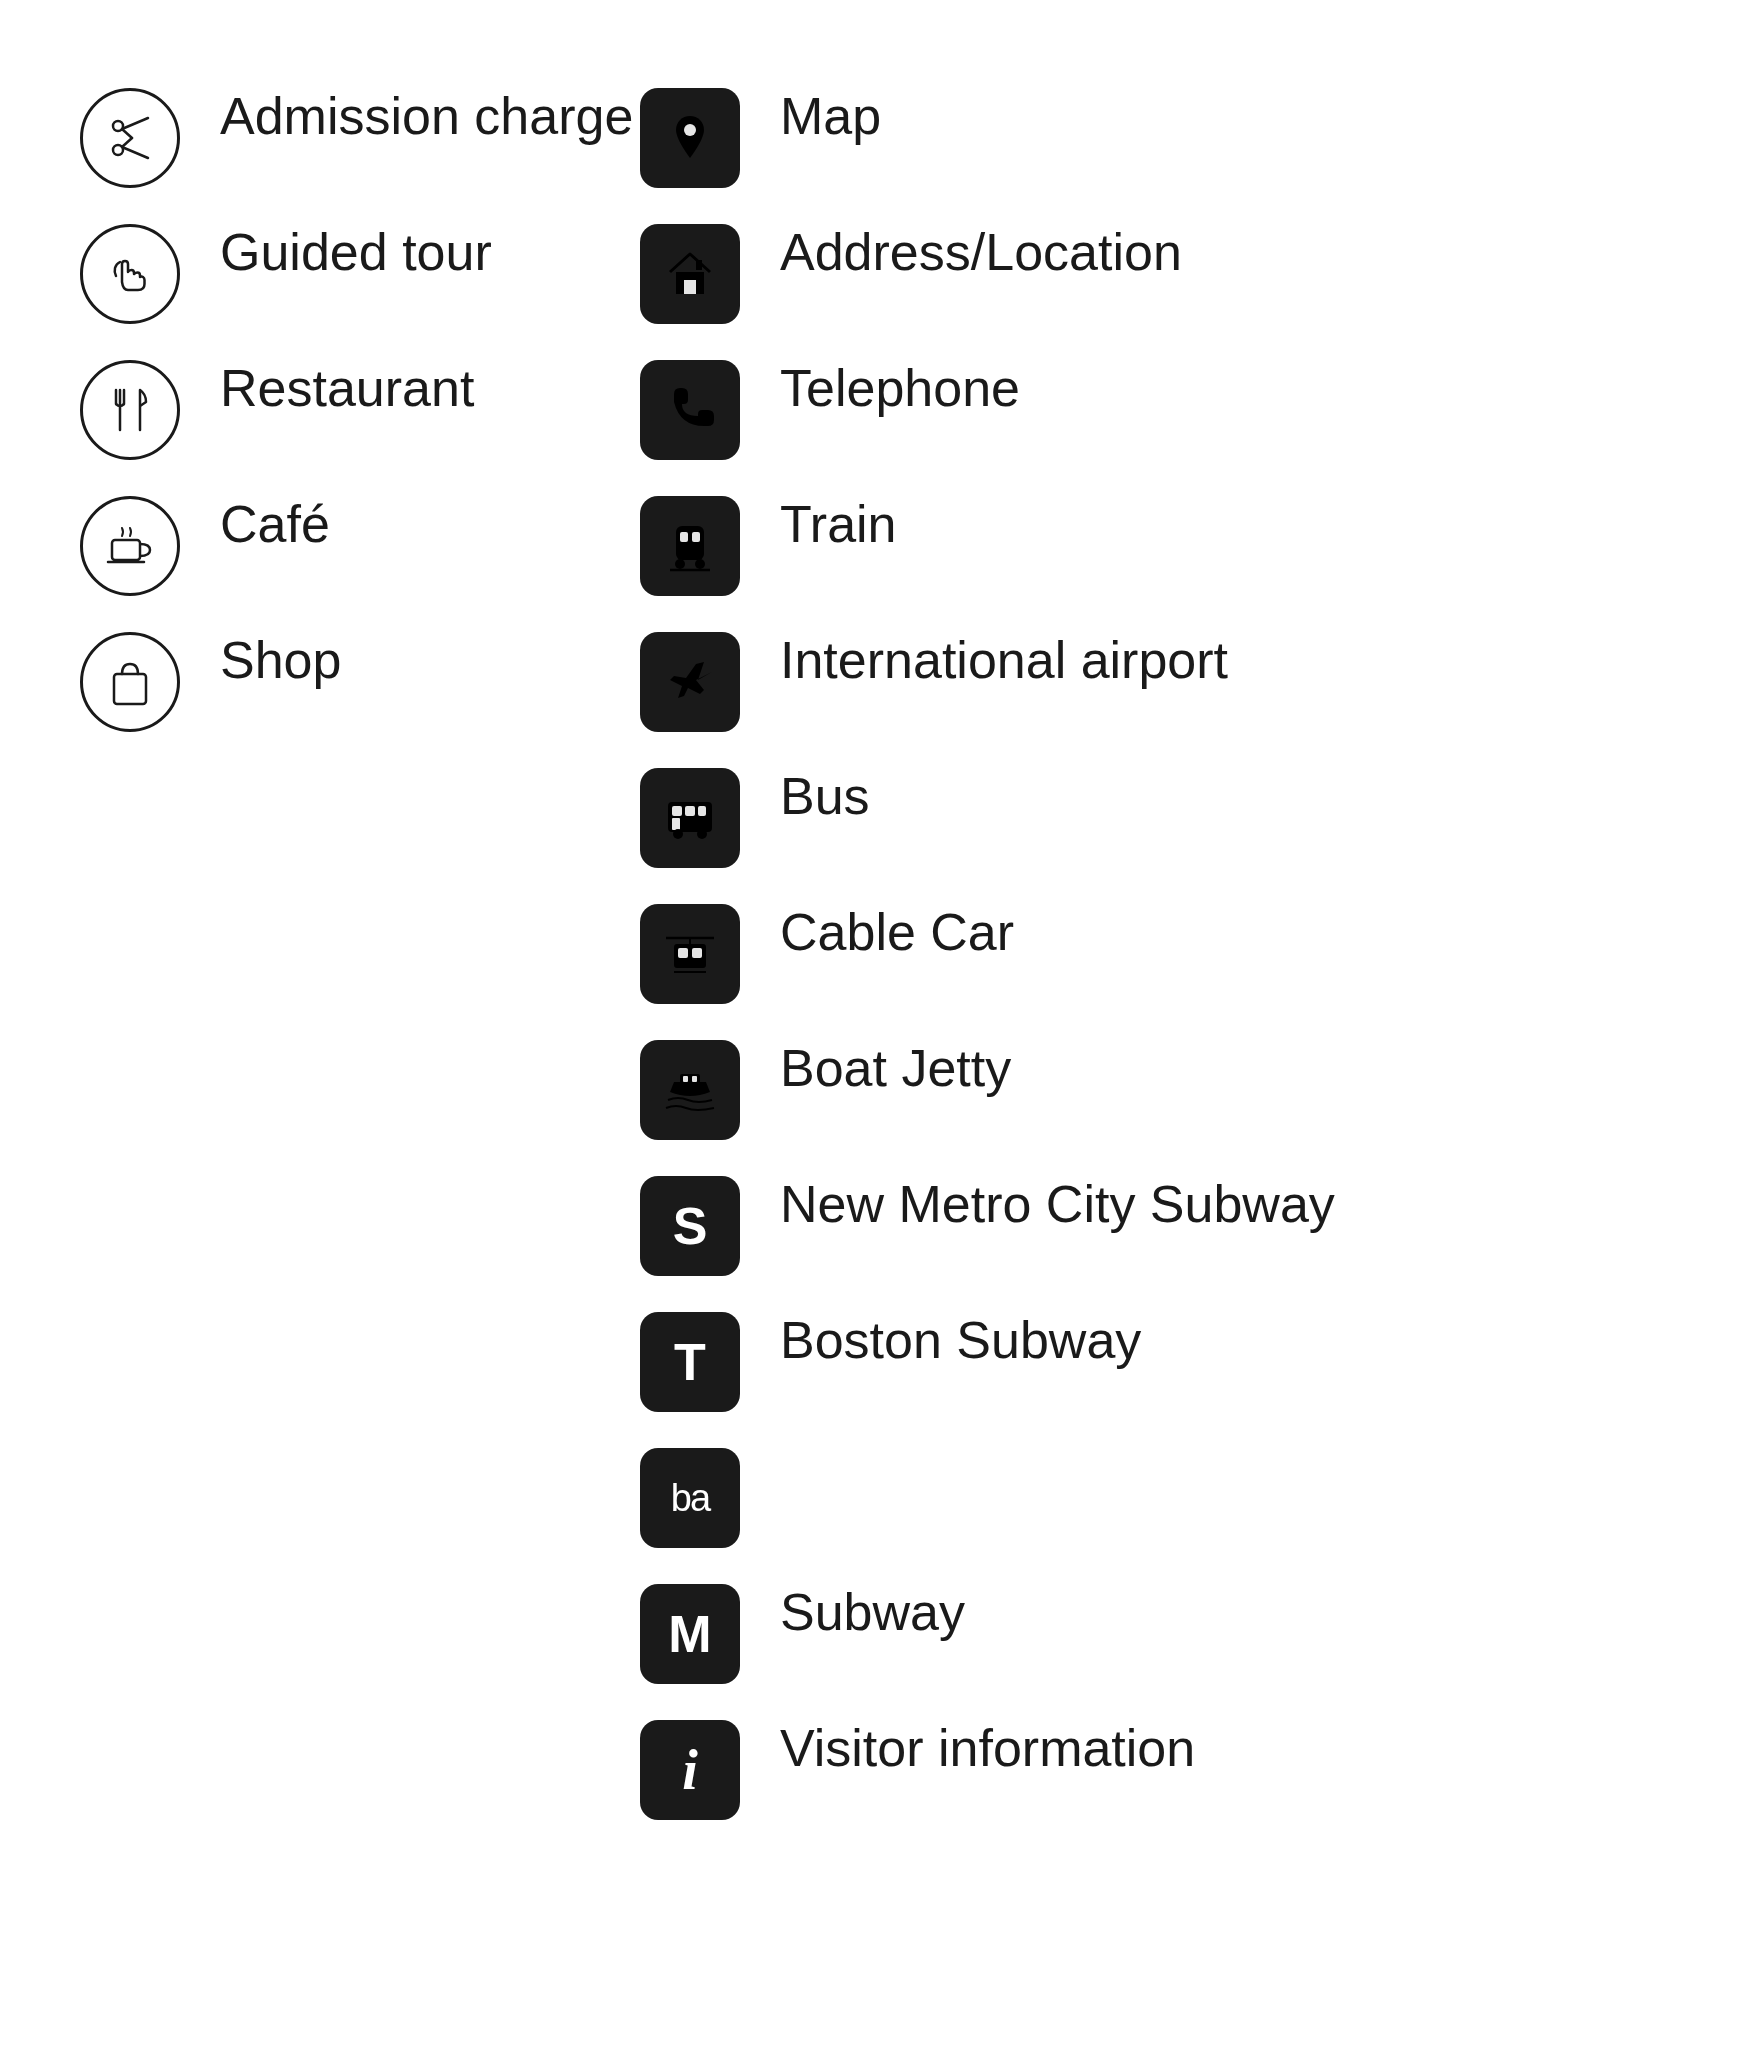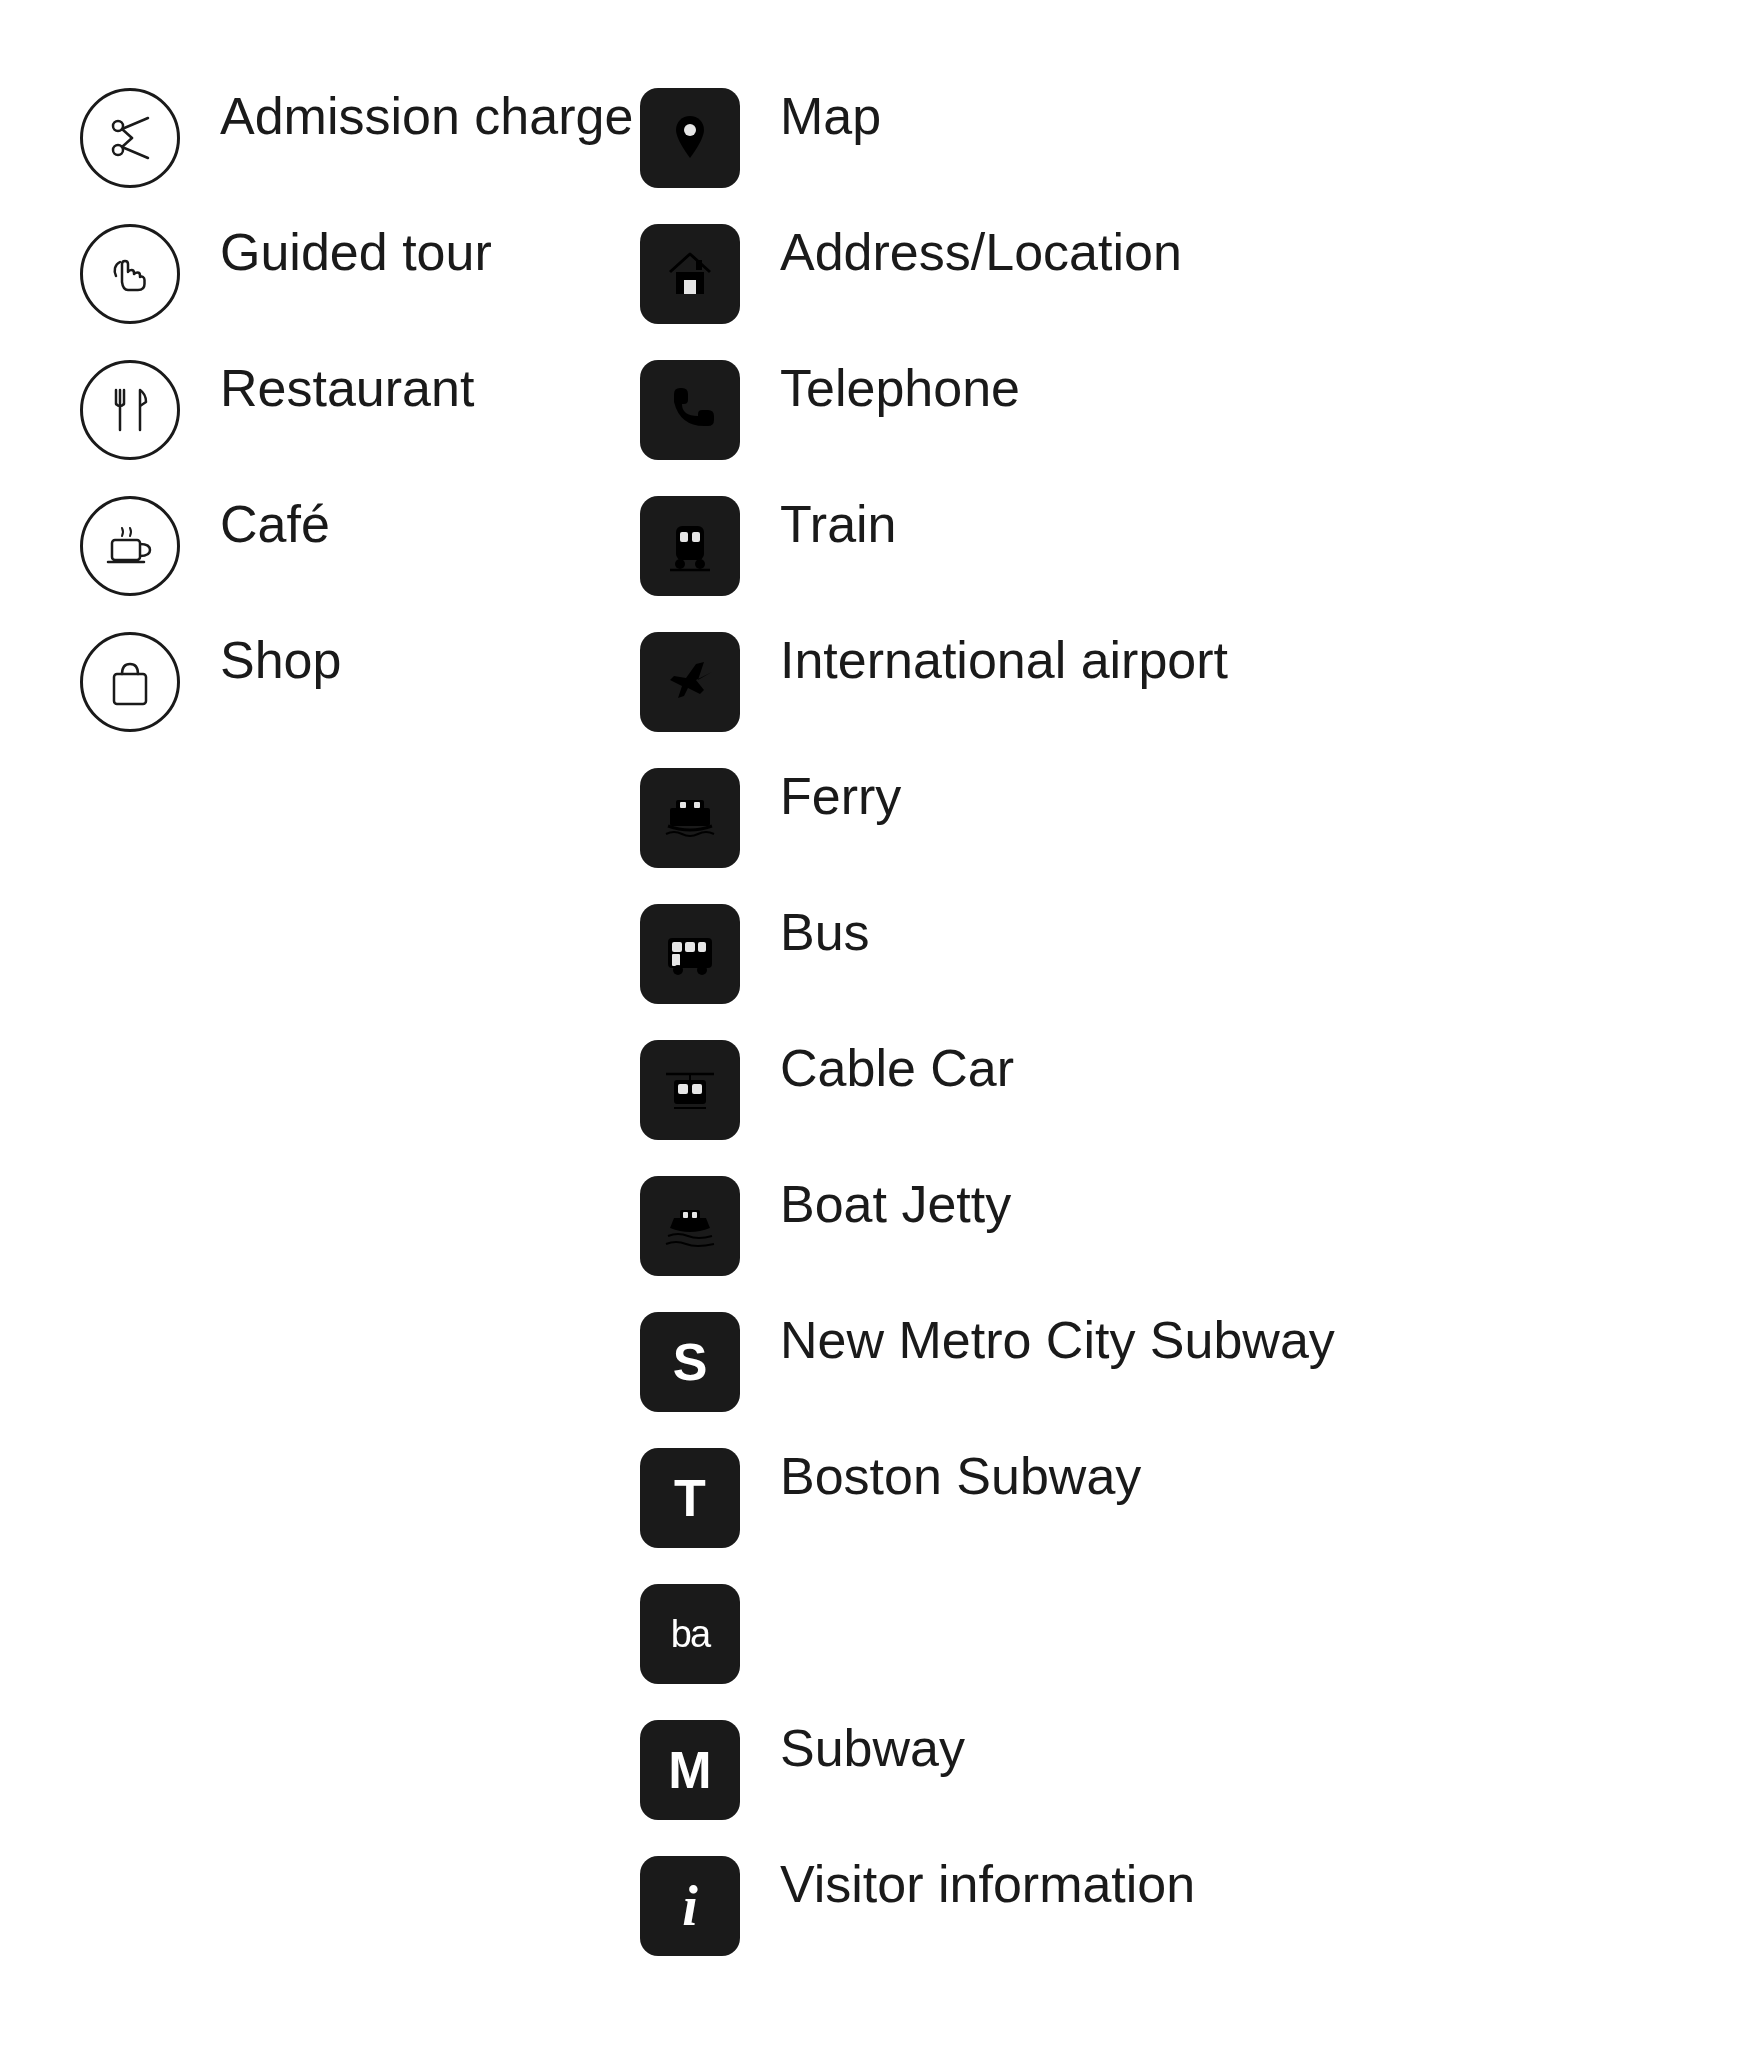--- a/index.html
+++ b/index.html
@@ -243,38 +243,20 @@
     <div class="legend-item">
       <div class="icon-rounded">
         <svg class="icon-svg-white" viewBox="0 0 60 60" fill="none" xmlns="http://www.w3.org/2000/svg">
 
           <path d="M52 20 L38 28 L44 10 L36 12 L26 26 L14 24 L10 28 L22 34 L18 46 L24 44 L28 36 L40 42 L44 38 L36 28 L52 20Z" fill="white"></path>
         </svg>
       </div>
       <span class="legend-label">International airport</span>
     </div>
 
-    <div class="legend-item">
-      <div class="icon-rounded">
-        <svg class="icon-svg-white" viewBox="0 0 60 60" fill="none" xmlns="http://www.w3.org/2000/svg">
-
-          <rect x="10" y="20" width="40" height="18" rx="2" fill="white"></rect>
-
-          <rect x="16" y="12" width="28" height="10" rx="2" fill="white"></rect>
-
-          <rect x="20" y="14" width="6" height="6" rx="1" fill="#1a1a1a"></rect>
-          <rect x="34" y="14" width="6" height="6" rx="1" fill="#1a1a1a"></rect>
-
-          <path d="M8 38 Q30 46 52 38" stroke="white" stroke-width="3" fill="none"></path>
-
-          <path d="M6 46 Q14 42 22 46 Q30 50 38 46 Q46 42 54 46" stroke="white" stroke-width="2" fill="none"></path>
-        </svg>
-      </div>
-      <span class="legend-label">Ferry</span>
-    </div>
 
     <div class="legend-item">
       <div class="icon-rounded">
         <svg class="icon-svg-white" viewBox="0 0 60 60" fill="none" xmlns="http://www.w3.org/2000/svg">
 
           <rect x="8" y="14" width="44" height="30" rx="4" fill="white"></rect>
 
           <rect x="12" y="18" width="10" height="10" rx="2" fill="#1a1a1a"></rect>
           <rect x="25" y="18" width="10" height="10" rx="2" fill="#1a1a1a"></rect>
           <rect x="38" y="18" width="8" height="10" rx="2" fill="#1a1a1a"></rect>

